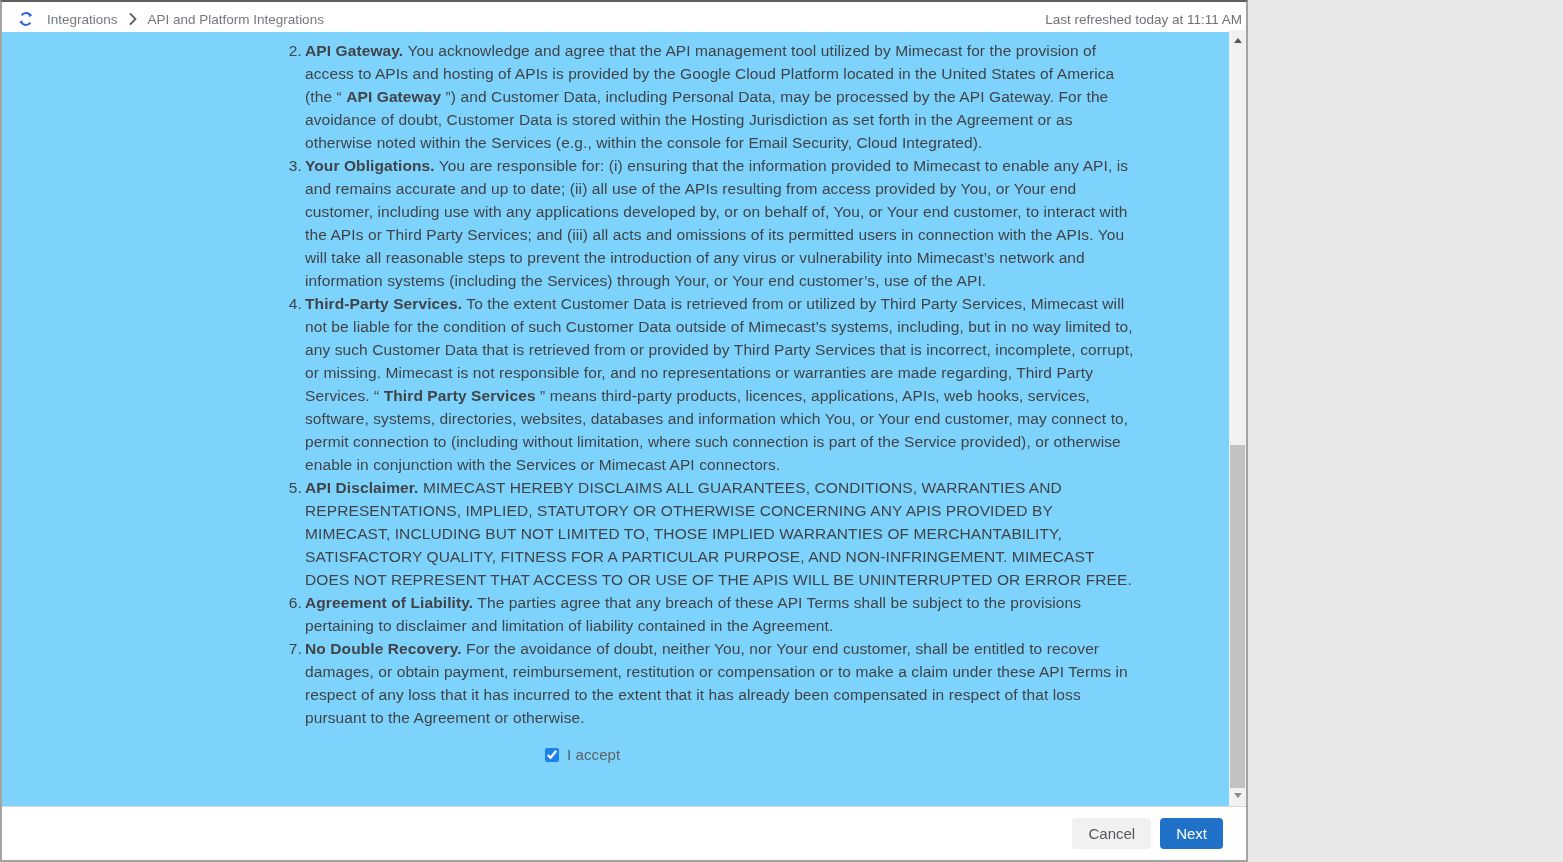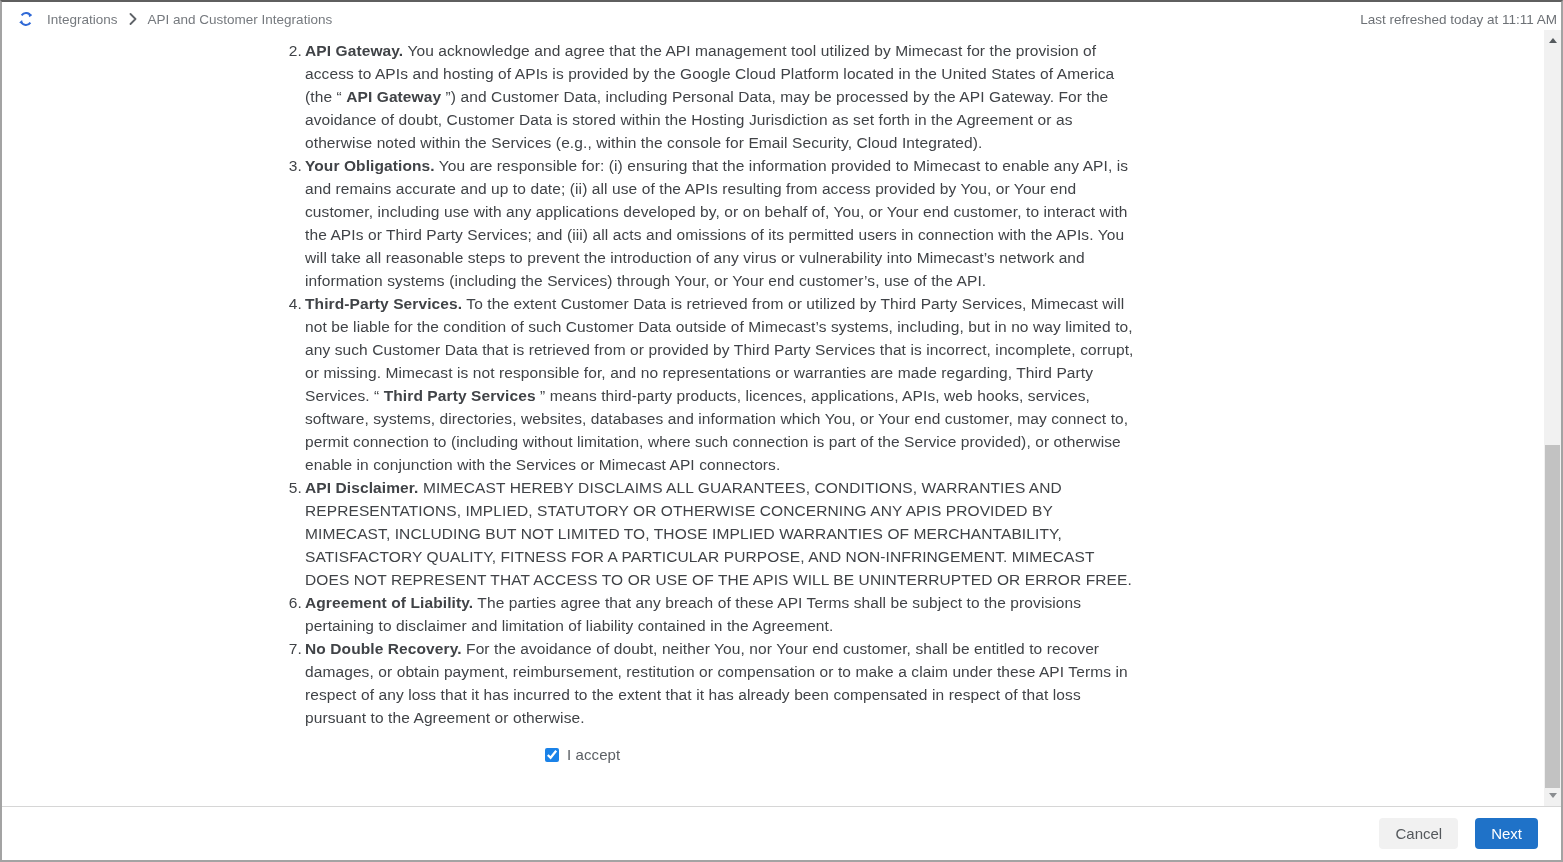--- a/index.html
+++ b/index.html
@@ -1,23 +1,23 @@
 <!DOCTYPE html>
 <html><head>
 <meta charset="utf-8">
 <style>
   * { box-sizing: border-box; }
   html, body { margin: 0; padding: 0; background: #e8e8e8; }
   body { width: 1563px; height: 862px; font-family: "Liberation Sans", sans-serif; }
 
   .page {
     position: relative;
-    width: 1563px;
+    width: 1248px;
     height: 862px;
-    background: #ffffff;
+    background: #7dd3fc;
     border: 2px solid #a3a3a3;
     border-top-color: #5f5f5f;
     overflow: hidden;
   }
 
   
   .topbar {
     position: absolute;
     top: 0; left: 0; right: 0;
     height: 30px;
@@ -101,21 +101,21 @@
   
   .footer {
     position: absolute;
     left: 0; right: 0; bottom: 0;
     height: 54px;
     background: #fff;
     border-top: 1px solid #d6d6d6;
     display: flex;
     align-items: center;
     justify-content: flex-end;
-    gap: 17px;
+    gap: 9px;
     padding-right: 23px;
   }
   .btn {
     height: 31px;
     padding: 0 16px;
     border: none;
     border-radius: 4px;
     font-family: "Liberation Sans", sans-serif;
     font-size: 15px;
     cursor: pointer;
@@ -172,21 +172,21 @@
         <path d="M3.1 10.9 A5.4 5.4 0 0 0 12.4 11.7" stroke="#3069d6" stroke-width="2" stroke-linecap="butt"></path>
         <polygon points="3.7,14.4 3.1,9.9 0,12.6" fill="#3069d6" transform="translate(1.2,-0.4) scale(0.95)"></polygon>
       </svg>
     </span>
     <span class="crumb">Integrations</span>
     <span class="crumb-sep">
       <svg width="8" height="12" viewBox="0 0 8 12" fill="none">
         <path d="M1.5 1 L6.5 6 L1.5 11" stroke="#5f6368" stroke-width="1.8" stroke-linecap="round" stroke-linejoin="round"></path>
       </svg>
     </span>
-    <span class="crumb">API and Customer Integrations</span>
+    <span class="crumb">API and Platform Integrations</span>
     <span class="topbar-spacer"></span>
     <span class="last-refreshed">Last refreshed today at 11:11 AM</span>
   </div>
 
   <div class="content">
     <div class="terms">
       <div id="terms-list">
   <div class="term-item">
     <span class="num">2.</span>
     <span class="item-text"><span class="term-heading">API Gateway.</span><span> You acknowledge and agree that the API management tool utilized by Mimecast for the provision of access to APIs and hosting of APIs is provided by the Google Cloud Platform located in the United States of America (the “ </span><span class="b">API Gateway</span><span> ”) and Customer Data, including Personal Data, may be processed by the API Gateway. For the avoidance of doubt, Customer Data is stored within the Hosting Jurisdiction as set forth in the Agreement or as otherwise noted within the Services (e.g., within the console for Email Security, Cloud Integrated).</span></span>

